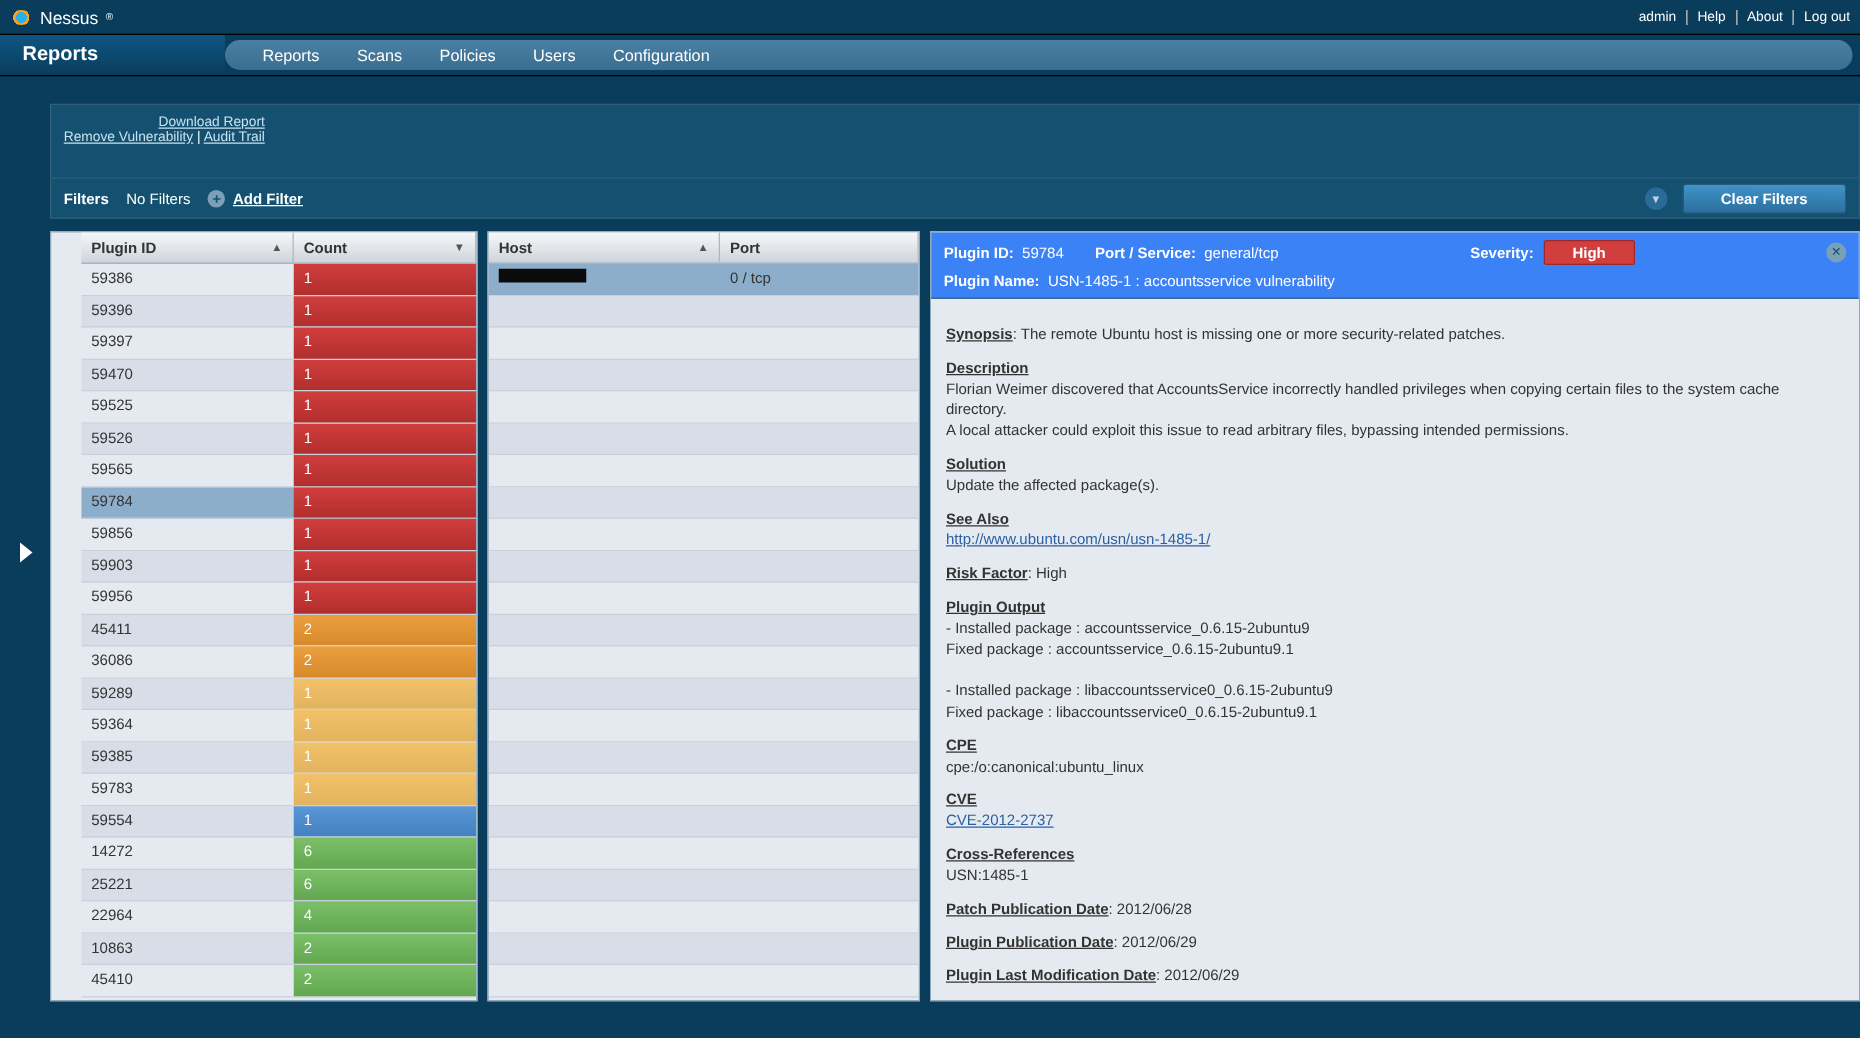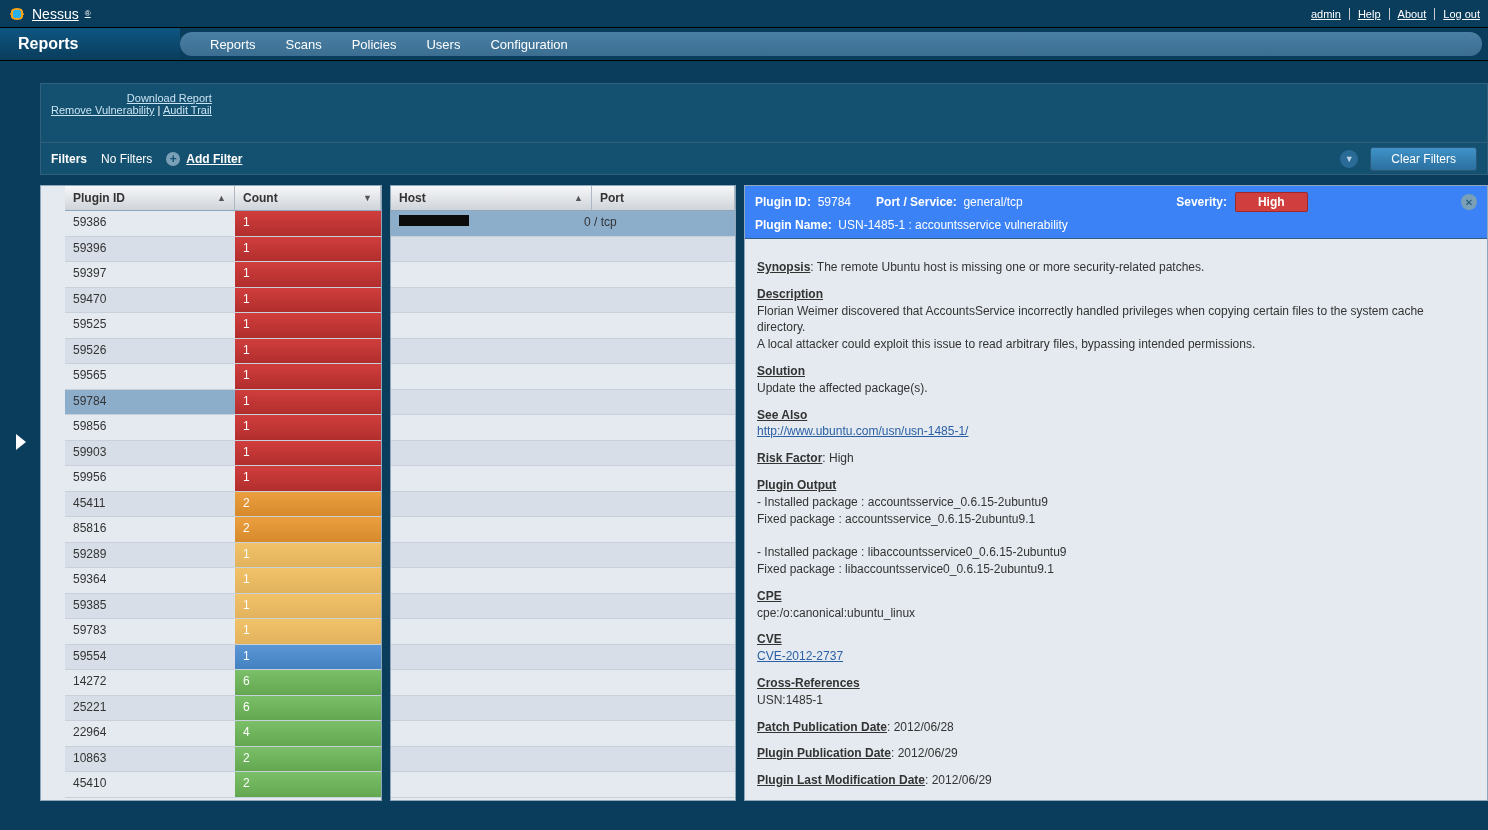--- a/index.html
+++ b/index.html
@@ -1,46 +1,46 @@
 <!DOCTYPE html>
 <html><head>
 <meta charset="utf-8">
 <style>
 * { margin:0; padding:0; box-sizing:border-box; }
 body { font-family: Arial, sans-serif; font-size:12px; background:#0a3d5c; color:#fff; width:1488px; height:830px; overflow:hidden;}
-.topbar { height:28px; background:#0a3d5c; display:flex; align-items:center; justify-content:space-between; padding:0 8px; border-bottom:1px solid #000;text-decoration:underline;}
+.topbar { height:28px; background:#0a3d5c; display:flex; align-items:center; justify-content:space-between; padding:0 8px; border-bottom:1px solid #000;}
 .logo { display:flex; align-items:center; gap:6px; font-size:14px;}
 .eye { width:18px; height:12px; background:radial-gradient(circle,#29b0e8 40%,#f6a21b 41%,#f6a21b 60%,transparent 61%); border-radius:50%;}
 .toplinks { display:flex; gap:8px; font-size:11px; align-items:center;}
 .toplinks span, .toplinks a { color:#fff; cursor:pointer;}
 .toplinks .sep { border-left:1px solid #ccc; height:12px;}
 .navbar { height:33px; background:#0a3d5c; display:flex; align-items:center; border-bottom:1px solid #000;}
 .reports-label { width:180px; padding:0 18px; font-weight:bold; font-size:16px; color:#fff; height:100%; display:flex; align-items:center; background:linear-gradient(#0e5682,#0a3d5c);}
 .navpill { flex:1; height:24px; margin:0 6px 0 0; background:linear-gradient(#4a80a4,#3b6e91); border-radius:14px; display:flex; align-items:center; gap:30px; padding:0 30px; color:#fff; font-size:13px;}
 .navpill a { color:#fff; cursor:pointer;}
 .main { padding:22px 0 0 40px;}
 .report-head { background:#14506f; border:1px solid #31607d; height:60px; padding:8px 10px; display:flex; justify-content:space-between; font-size:12px;}
 .report-head .left .title-row {display:flex; align-items:center; gap:8px;}
 .report-head .left b{font-weight:bold; font-size:13px;}
 .report-head a { color:#c9e3f2; text-decoration:underline; cursor:pointer;}
 .report-head .right {text-align:right; font-size:11px;}
 .filterbar { background:#14506f; height:32px; display:flex; justify-content:space-between; padding:0 10px; border:1px solid #31607d; border-top:none;}
 .filterbar .fl { display:flex; align-items:center; gap:14px;}
 .filterbar .icon-add { width:14px; height:14px; border-radius:50%; background:#7aa0b8; display:inline-flex; align-items:center; justify-content:center; color:#14506f; font-weight:bold; font-size:12px;}
 .filterbar a { color:#fff; text-decoration:underline; cursor:pointer;}
-.btn-clear { background:linear-gradient(#3f93c8,#2b6f9e); border:1px solid #2b5a78; color:#fff; padding:4px 20px; border-radius:3px; cursor:pointer; font-size:12px;}
+.btn-clear { background:linear-gradient(#3f93c8,#2b6f9e); border:1px solid #2b5a78; color:#fff; padding:4px 30px; border-radius:3px; cursor:pointer; font-size:12px;font-weight:bold;}
 .body-row { display:flex; gap:8px; margin-top:10px; height:616px;}
 .panel { background:#e4eaf0; border:1px solid #8ea7bb; position:relative;}
 .plugin-panel { width:342px; display:flex; flex-direction:column;padding-left:24px;}
 .host-panel { width:346px; display:flex; flex-direction:column;}
 .detail-panel { flex:1; min-width:0; display:flex; flex-direction:column;}
 .col-head { height:25px; background:linear-gradient(#f6f7f8,#cfd4da); border-bottom:1px solid #8ea7bb; display:flex;}
 .col-head .c { color:#333; font-weight:bold; font-size:12px; padding:4px 8px; display:flex; align-items:center; justify-content:space-between; border-right:1px solid #aeb8c4;}
 .plugin-panel .c1 { width:170px;} .plugin-panel .c2 { flex:1;}
-.host-panel .c1 { width:201px;gap:32px;} .host-panel .c2 { flex:1;}
+.host-panel .c1 { width:185px;gap:32px;} .host-panel .c2 { flex:1;}
 .arrow { font-size:9px; color:#555;}
 .rows { overflow-y:scroll; flex:1;}
 .row { display:flex; height:25.5px; border-bottom:1px solid #c8d0d9; color:#333; font-size:12px; cursor:pointer;}
 .row.alt { background:#d7dee7;}
 .row.sel { background:#8daecb;}
 .row .cell1 { width:170px; padding:4px 8px;}
 .row .cell2 { flex:1; color:#fff; padding:4px 8px;}
 .sev-high { background:linear-gradient(#d03e3d,#b12e2d);}
 .sev-med  { background:linear-gradient(#eb9f3f,#d78a2b);}
 .sev-low  { background:linear-gradient(#f2c26a,#e2b35d);}
@@ -179,21 +179,21 @@
           </div>
           <div class="row">
             <div class="cell1">59956</div>
             <div class="cell2 sev-high">1</div>
           </div>
           <div class="row alt">
             <div class="cell1">45411</div>
             <div class="cell2 sev-med">2</div>
           </div>
           <div class="row">
-            <div class="cell1">85816</div>
+            <div class="cell1">36086</div>
             <div class="cell2 sev-med">2</div>
           </div>
           <div class="row alt">
             <div class="cell1">59289</div>
             <div class="cell2 sev-low">1</div>
           </div>
           <div class="row">
             <div class="cell1">59364</div>
             <div class="cell2 sev-low">1</div>
           </div>

